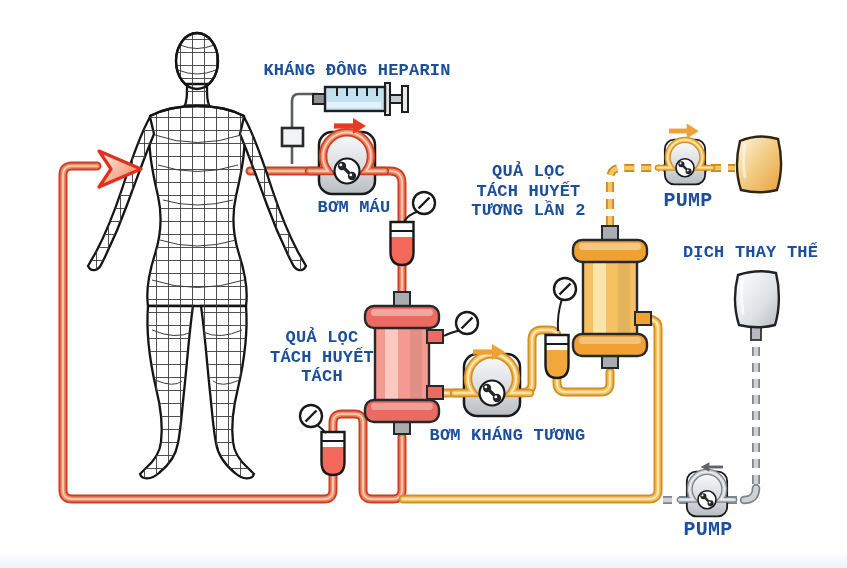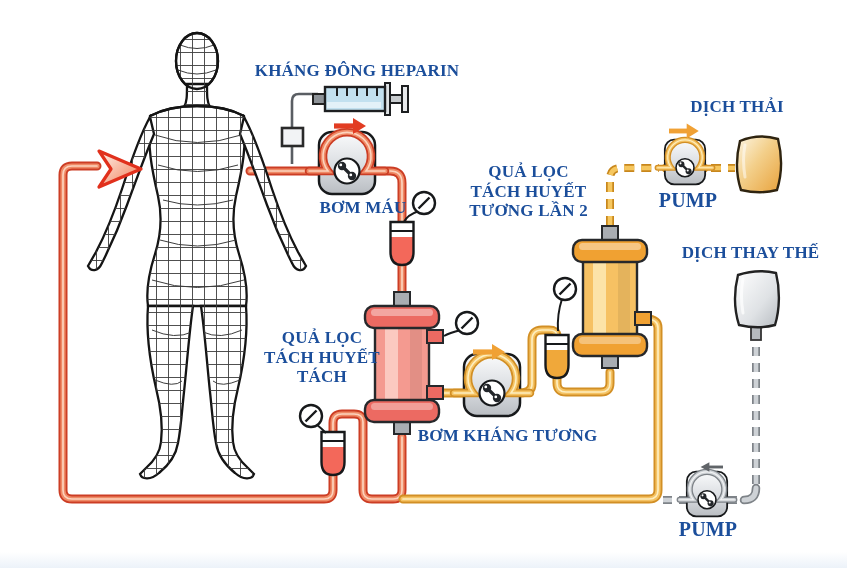--- a/index.html
+++ b/index.html
@@ -1,17 +1,17 @@
 <!DOCTYPE html>
 <html><head>
 <meta charset="utf-8">
 <style>
   html,body{margin:0;padding:0;background:#fff;}
   #stage{position:relative;width:847px;height:568px;background:#fff;overflow:hidden;
-         font-family:Liberation Serif, serif;}
+         font-family:Liberation Mono, monospace;}
   #stage svg{position:absolute;left:0;top:0;}
   .lbl{position:absolute;color:#1b4e9b;font-weight:bold;text-align:center;
        line-height:19.5px;font-size:17px;letter-spacing:.2px;white-space:pre-line;}
   .lbl.small{font-size:20px;}
   .bottom-tint{position:absolute;left:0;right:0;bottom:0;height:16px;
      background:linear-gradient(to bottom,rgba(255,255,255,0),rgba(160,190,225,.20));}
   
   .rt-o{stroke:#cc3d24;stroke-width:9;fill:none;stroke-linecap:round;stroke-linejoin:round;}
   .rt-m{stroke:#ef8a66;stroke-width:5.2;fill:none;stroke-linecap:round;stroke-linejoin:round;}
   .rt-h{stroke:#fcd3bd;stroke-width:1.7;fill:none;stroke-linecap:round;stroke-linejoin:round;}
@@ -237,23 +237,22 @@
     <rect x="0" y="-2.6" width="20" height="5.2" fill="#f0a135"></rect>
         <path d="M 19,-8 L 32,0 L 19,8 Z" fill="#f0a135"></path>
   </g>
   <g transform="translate(723,467) scale(-0.8,0.8)">
     <rect x="0" y="-1.8" width="18" height="3.6" fill="#606468"></rect>
         <path d="M 17,-6 L 28,0 L 17,6 Z" fill="#606468"></path>
   </g>
 </svg>
 
 <div class="lbl" style="left:252px;top:61px;width:210px;">KHÁNG ĐÔNG HEPARIN</div>
-<div class="lbl" style="left:302px;top:198px;width:122px;">BƠM MÁU</div>
+<div class="lbl" style="left:293px;top:198px;width:122px;">BƠM MÁU</div>
 <div class="lbl" style="left:456px;top:162px;width:145px;"><span>QUẢ LỌC</span><br><span>TÁCH HUYẾT</span><br><span>TƯƠNG LẦN 2</span></div>
-<div class="lbl" style="left:676px;top:97px;width:122px;">DỊCH THẢI</div>
 <div class="lbl small" style="left:648px;top:191px;width:80px;">PUMP</div>
 <div class="lbl" style="left:668px;top:243px;width:165px;">DỊCH THAY THẾ</div>
 <div class="lbl" style="left:251px;top:328px;width:142px;"><span>QUẢ LỌC</span><br><span>TÁCH HUYẾT</span><br><span>TÁCH</span></div>
 <div class="lbl" style="left:415px;top:426px;width:185px;">BƠM KHÁNG TƯƠNG</div>
 <div class="lbl small" style="left:668px;top:520px;width:80px;">PUMP</div>
 
 <div class="bottom-tint"></div>
 </div>
 
 </body></html>

